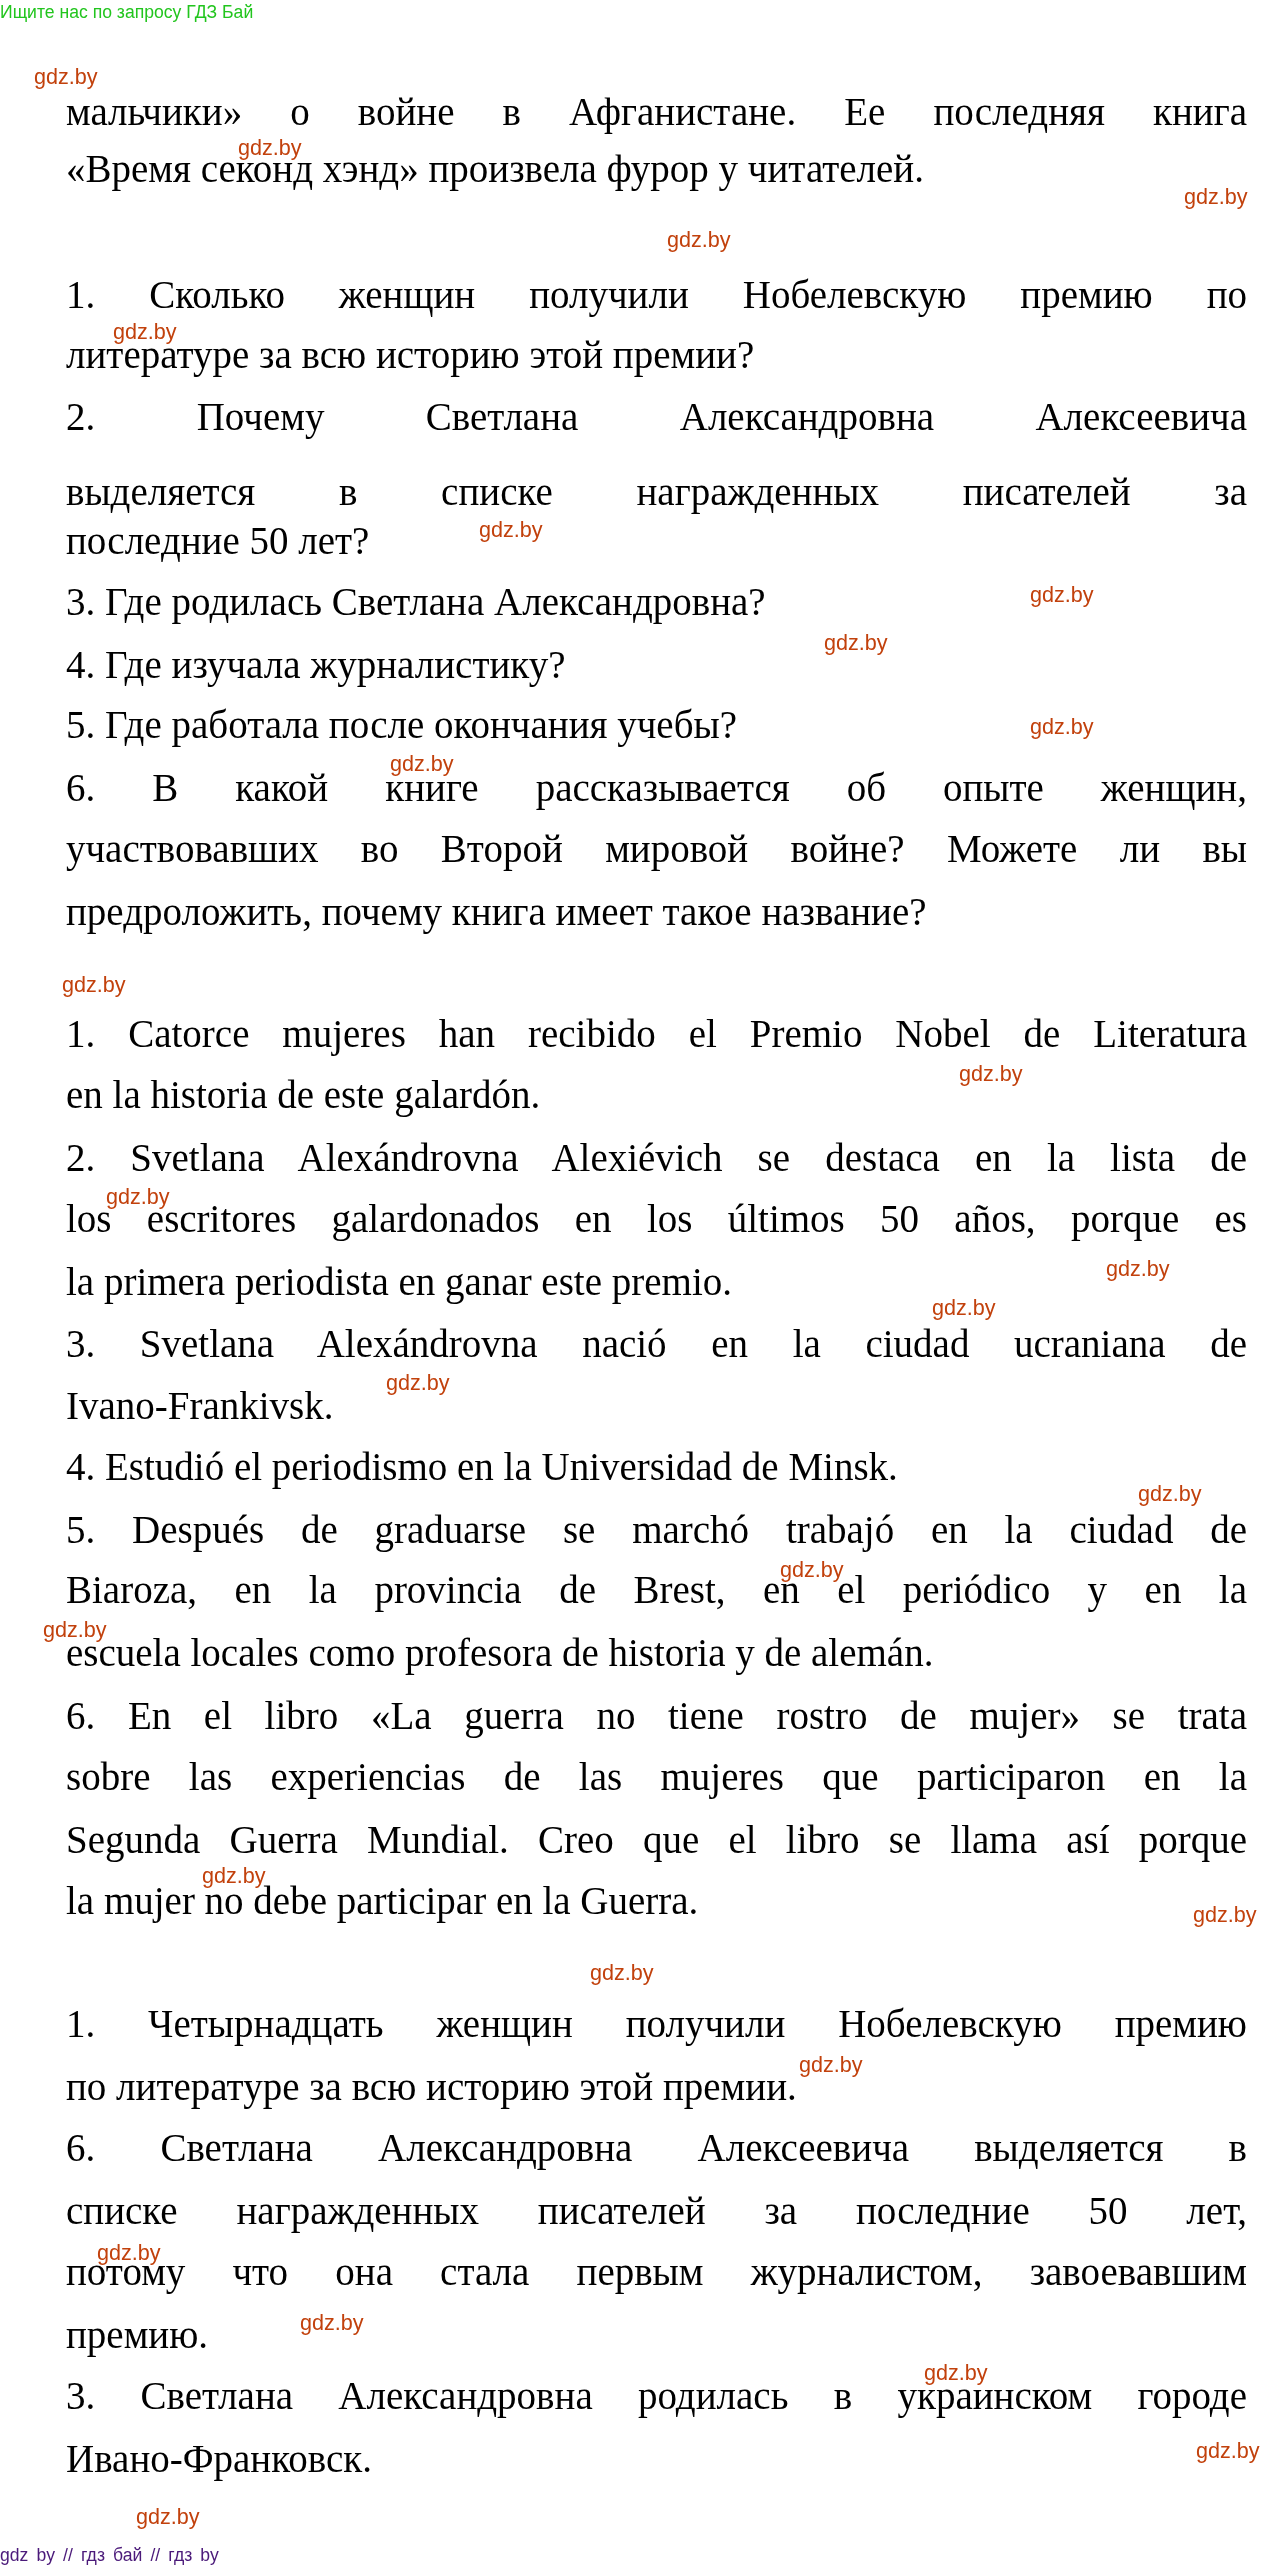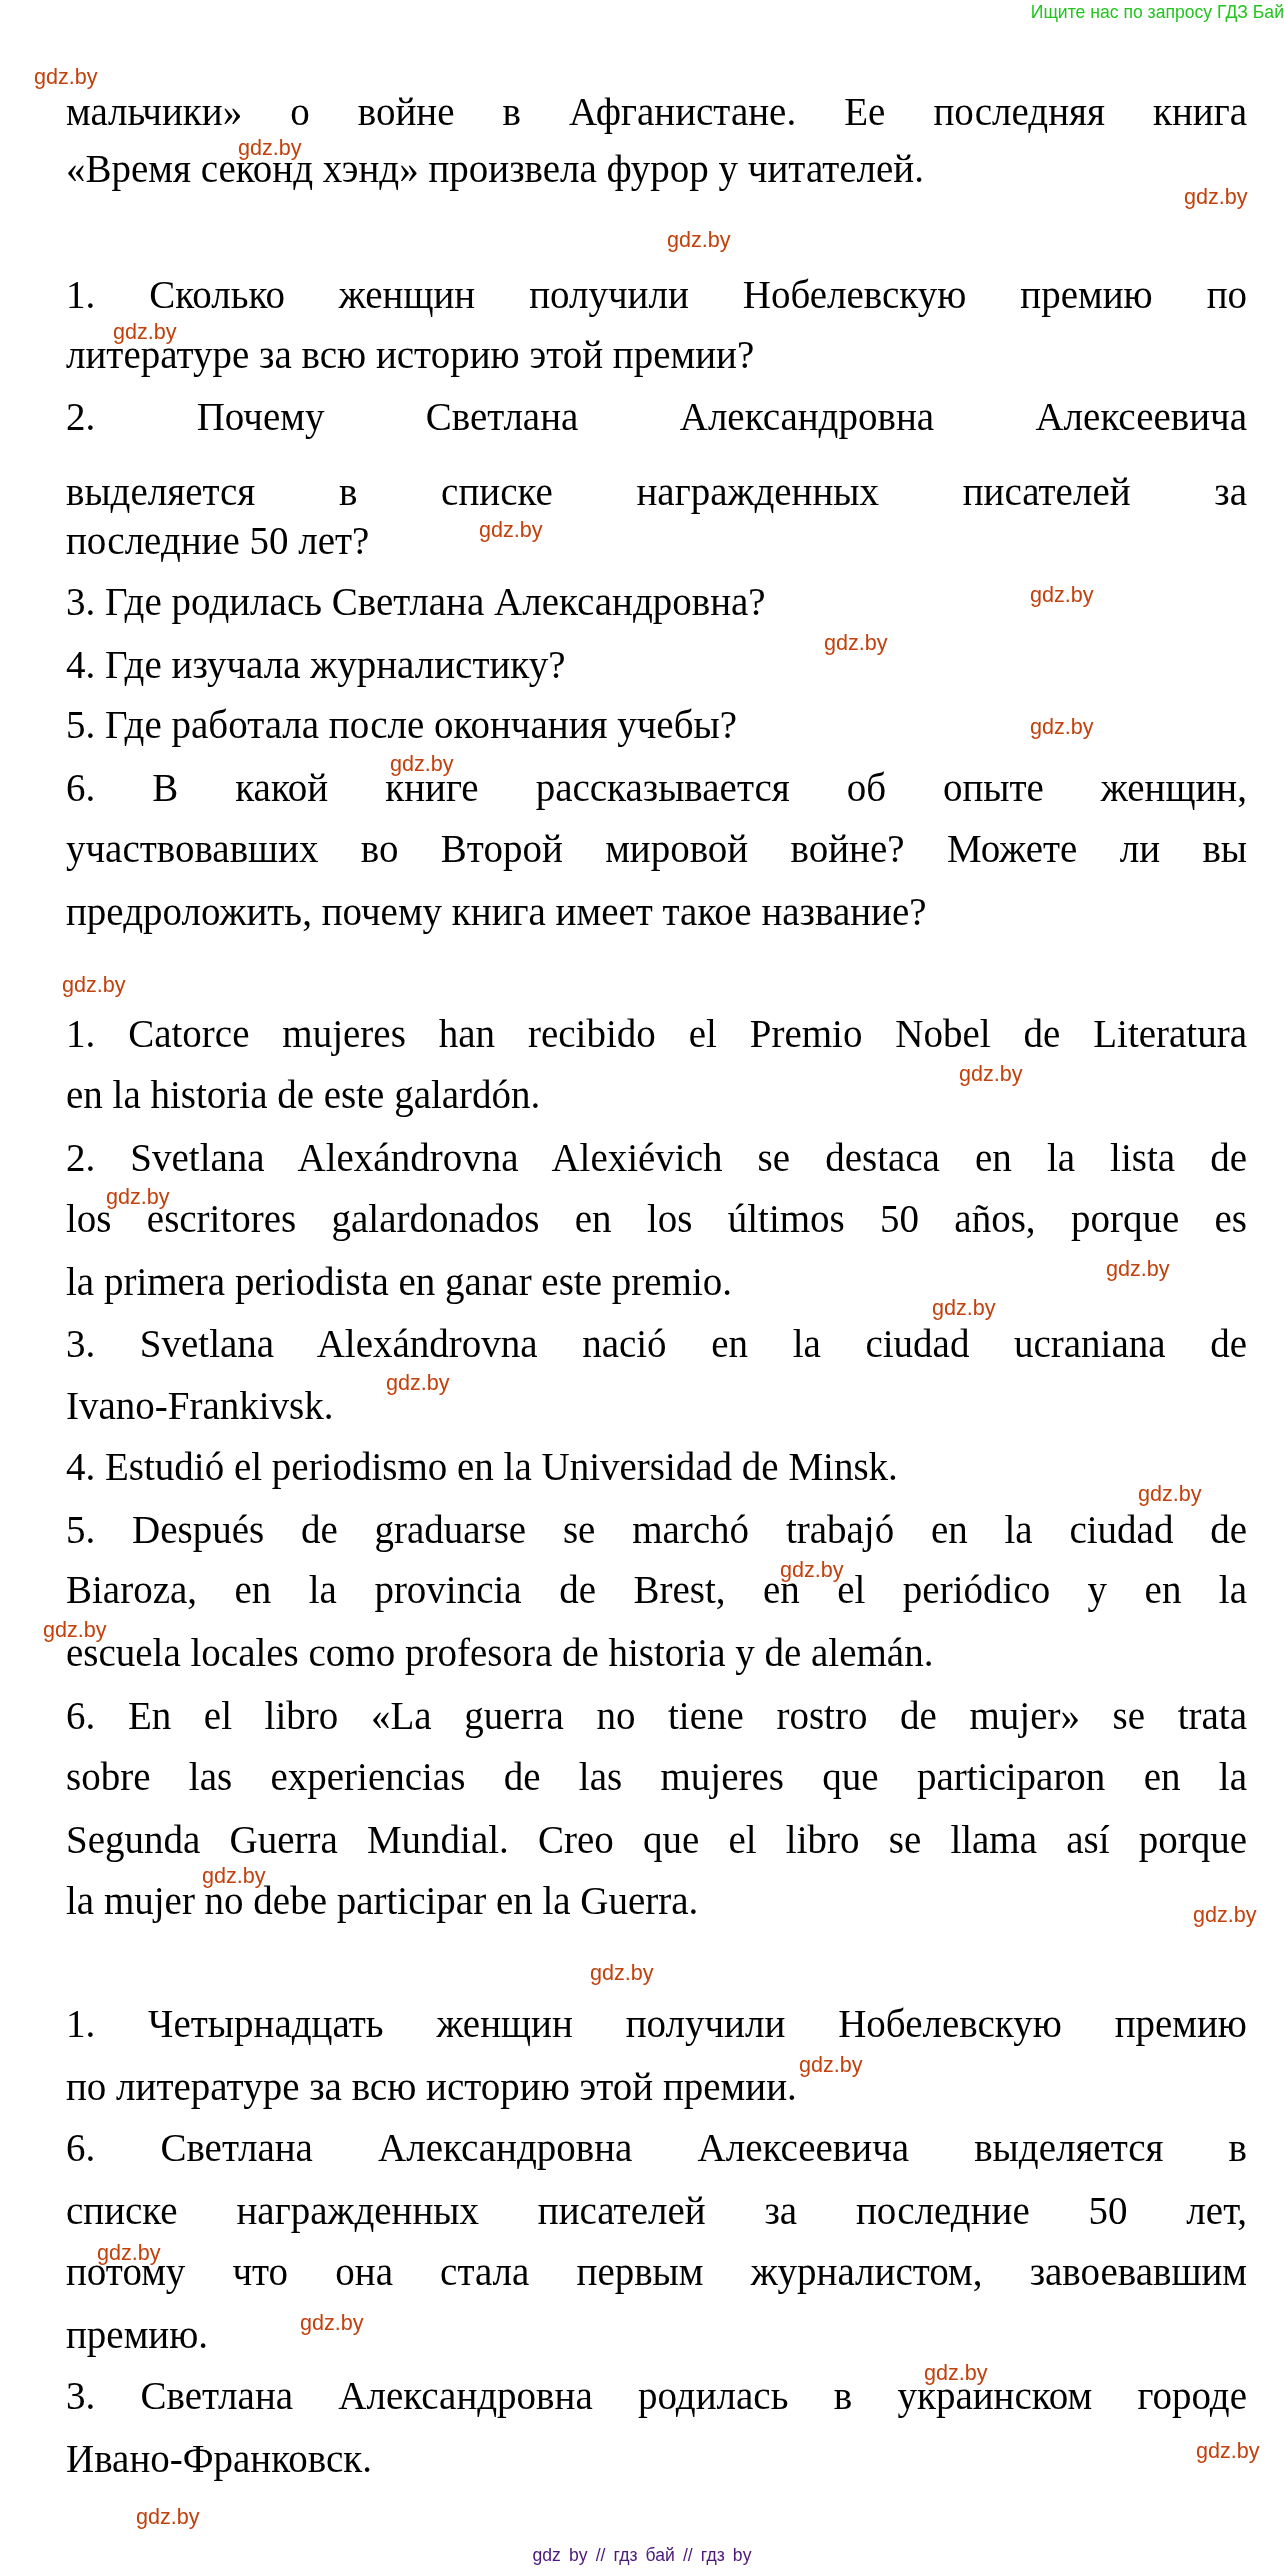--- a/index.html
+++ b/index.html
@@ -1,22 +1,22 @@
 <!DOCTYPE html>
 <html style="font-size:12.8px"><head>
 <meta charset="utf-8">
 <style>
   html, body { margin: 0; padding: 0; background: #ffffff; }
   body { width: 1284px; height: 2576px; position: relative; overflow: hidden; }
   .header {
-    position: absolute; left: 0; top: 1.6px; width: 1284px; text-align: right;
+    position: absolute; left: 0; top: 1.6px; width: 1284px; text-align: left;
     font-family: "Liberation Sans", sans-serif; font-size: 17.6px; color: #22c51e;
   }
   .footer {
-    position: absolute; left: 0; top: 2545px; width: 1284px; text-align: center;
+    position: absolute; left: 0; top: 2545px; width: 1284px; 
     font-family: "Liberation Sans", sans-serif; font-size: 17.6px; color: #4b1a7a;
     word-spacing: 3.2px;
   }
   .line {
     position: absolute; left: 66px; width: 1181px; height: 48px;
     font-family: "Liberation Serif", serif; font-size: 39px; line-height: 48px;
     color: #000; white-space: nowrap;
   }
   .line.j { text-align: justify; text-align-last: justify; white-space: normal; }
   .wm {

